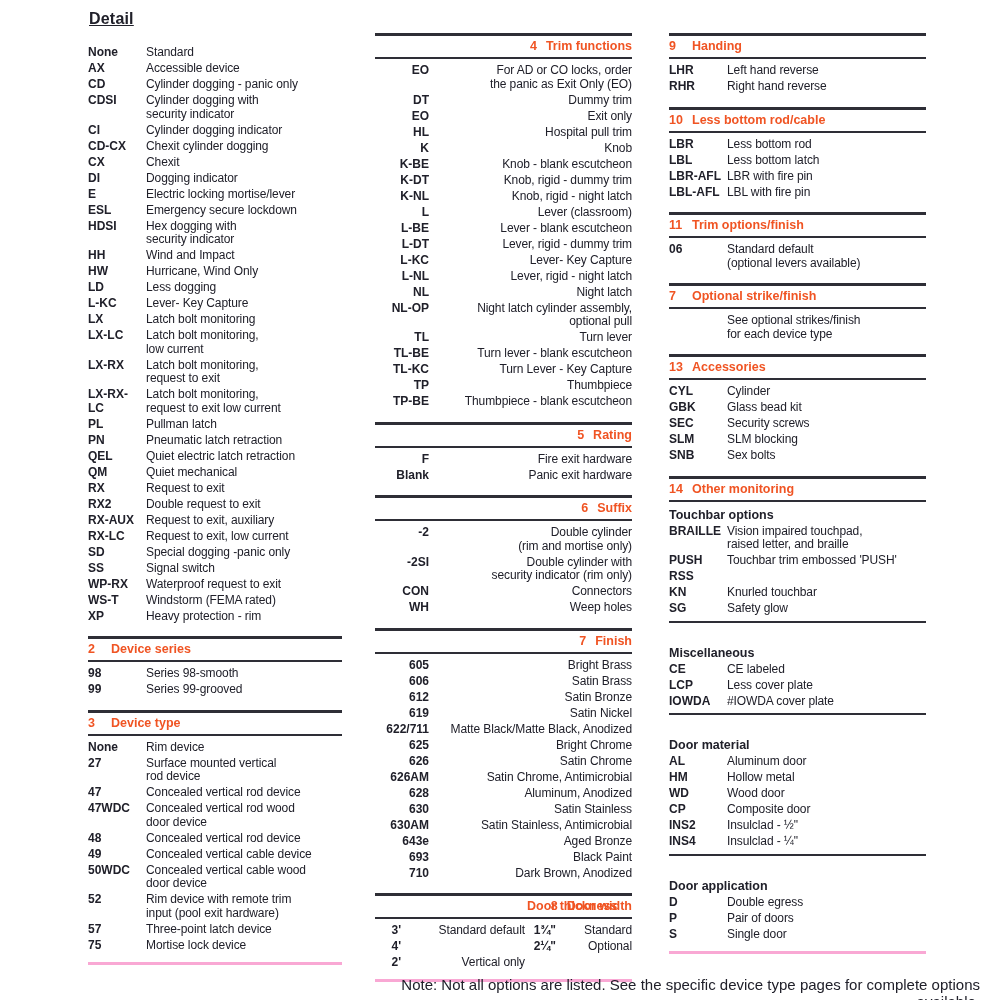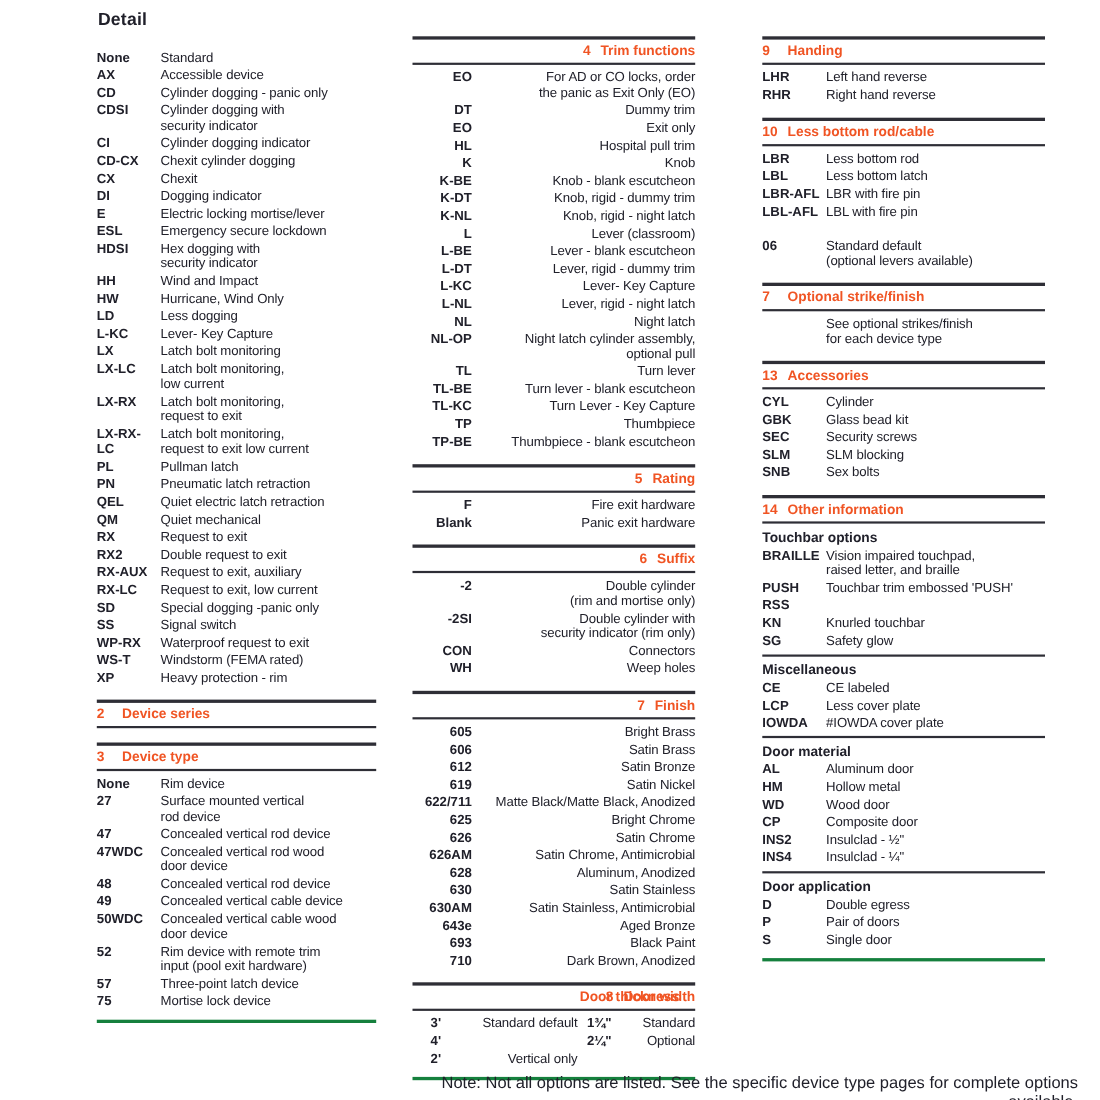--- a/index.html
+++ b/index.html
@@ -8,53 +8,53 @@
     width: 1000px; height: 1000px;
     background: #ffffff;
     font-family: "Liberation Sans", sans-serif;
     color: #20202a;
     position: relative;
     overflow: hidden;
   }
   .col { position: absolute; top: 33px; }
   #col0 { left: 88px;  width: 254px; top: 10px; }
   #col1 { left: 375px; width: 257px; text-align: right; }
-  #col2 { left: 693px; width: 257px; }
+  #col2 { left: 669px; width: 257px; }
   .page-title {
     font-size: 16px; font-weight: bold;
-    margin: 0 0 6px 1px; letter-spacing: 0.2px;
+    margin: 0 0 6px 1px; letter-spacing: 0.2px; text-decoration: underline;
   }
   .section { margin-top: 13px; }
   .col > .section:first-of-type { margin-top: 0; }
   .sec-header {
     border-top: 3px solid #2e2e36;
     border-bottom: 2px solid #2e2e36;
     padding: 3px 0 4px 0;
     color: #f05423;
     font-weight: bold;
     font-size: 12.5px;
     position: relative;
   }
   .num { display: inline-block; min-width: 14px; margin-right: 9px; }
   .stitle2 { position: absolute; left: 152px; }
   .sec-body { padding-top: 5px; }
-  .col .section:last-child .sec-body { border-bottom: 3px solid #15803d; padding-bottom: 7px; }
+  .col .section:last-child .sec-body { border-bottom: 3px solid #f9a8d4; padding-bottom: 7px; }
   .row {
     display: flex; align-items: flex-start;
     margin-bottom: 2.5px;
     font-size: 12px; line-height: 13.5px;
   }
   .code { font-weight: bold; width: 58px; flex-shrink: 0; padding-right: 4px; white-space: pre-line; }
   .def  { flex: 1; white-space: pre-line; letter-spacing: -0.1px; }
   .row.split .c1 { width: 30px; }
   .row.split .d1 { flex: 0 0 120px; }
   .row.split .c2 { width: 35px; flex-shrink: 0; }
   .row.split .d2 { flex: 1; }
   .subhead { font-weight: bold; font-size: 12.5px; margin: 1px 0 3px 0; }
-  .subsection { border-top: 2px solid #2e2e36; margin-top: 5px; padding-top: 4px; }
+  .subsection { border-top: 2px solid #2e2e36; margin-top: 5px; padding-top: 22px; }
   .subsection.first { border-top: none; margin-top: 0; padding-top: 0; }
   .note {
     position: absolute; left: 360px; top: 976px; width: 620px;
     text-align: right; font-size: 15px; color: #20202a;
   }
 </style>
 </head>
 <body>
 
 <div class="col" id="col0">
@@ -192,20 +192,30 @@
           <span class="def">Windstorm (FEMA rated)</span>
         </div>
         <div class="row">
           <span class="code">XP</span>
           <span class="def">Heavy protection - rim</span>
         </div>
       </div>
     </div>
     <div class="section">
       <div class="sec-header"><span class="num">2</span><span class="stitle">Device series</span></div>
+      <div class="sec-body">
+        <div class="row">
+          <span class="code">98</span>
+          <span class="def">Series 98-smooth</span>
+        </div>
+        <div class="row">
+          <span class="code">99</span>
+          <span class="def">Series 99-grooved</span>
+        </div>
+      </div>
     </div>
     <div class="section">
       <div class="sec-header"><span class="num">3</span><span class="stitle">Device type</span></div>
       <div class="sec-body">
         <div class="row">
           <span class="code">None</span>
           <span class="def">Rim device</span>
         </div>
         <div class="row">
           <span class="code">27</span>
@@ -488,20 +498,21 @@
           <span class="code">LBR-AFL</span>
           <span class="def">LBR with fire pin</span>
         </div>
         <div class="row">
           <span class="code">LBL-AFL</span>
           <span class="def">LBL with fire pin</span>
         </div>
       </div>
     </div>
     <div class="section">
+      <div class="sec-header"><span class="num">11</span><span class="stitle">Trim options/finish</span></div>
       <div class="sec-body">
         <div class="row">
           <span class="code">06</span>
           <span class="def">Standard default
 (optional levers available)</span>
         </div>
       </div>
     </div>
     <div class="section">
       <div class="sec-header"><span class="num">7</span><span class="stitle">Optional strike/finish</span></div>
@@ -532,21 +543,21 @@
           <span class="code">SLM</span>
           <span class="def">SLM blocking</span>
         </div>
         <div class="row">
           <span class="code">SNB</span>
           <span class="def">Sex bolts</span>
         </div>
       </div>
     </div>
     <div class="section">
-      <div class="sec-header"><span class="num">14</span><span class="stitle">Other information</span></div>
+      <div class="sec-header"><span class="num">14</span><span class="stitle">Other monitoring</span></div>
       <div class="sec-body">
         <div class="subsection first">
           <div class="subhead">Touchbar options</div>
           <div class="row">
             <span class="code">BRAILLE</span>
             <span class="def">Vision impaired touchpad,
 raised letter, and braille</span>
           </div>
           <div class="row">
             <span class="code">PUSH</span>

